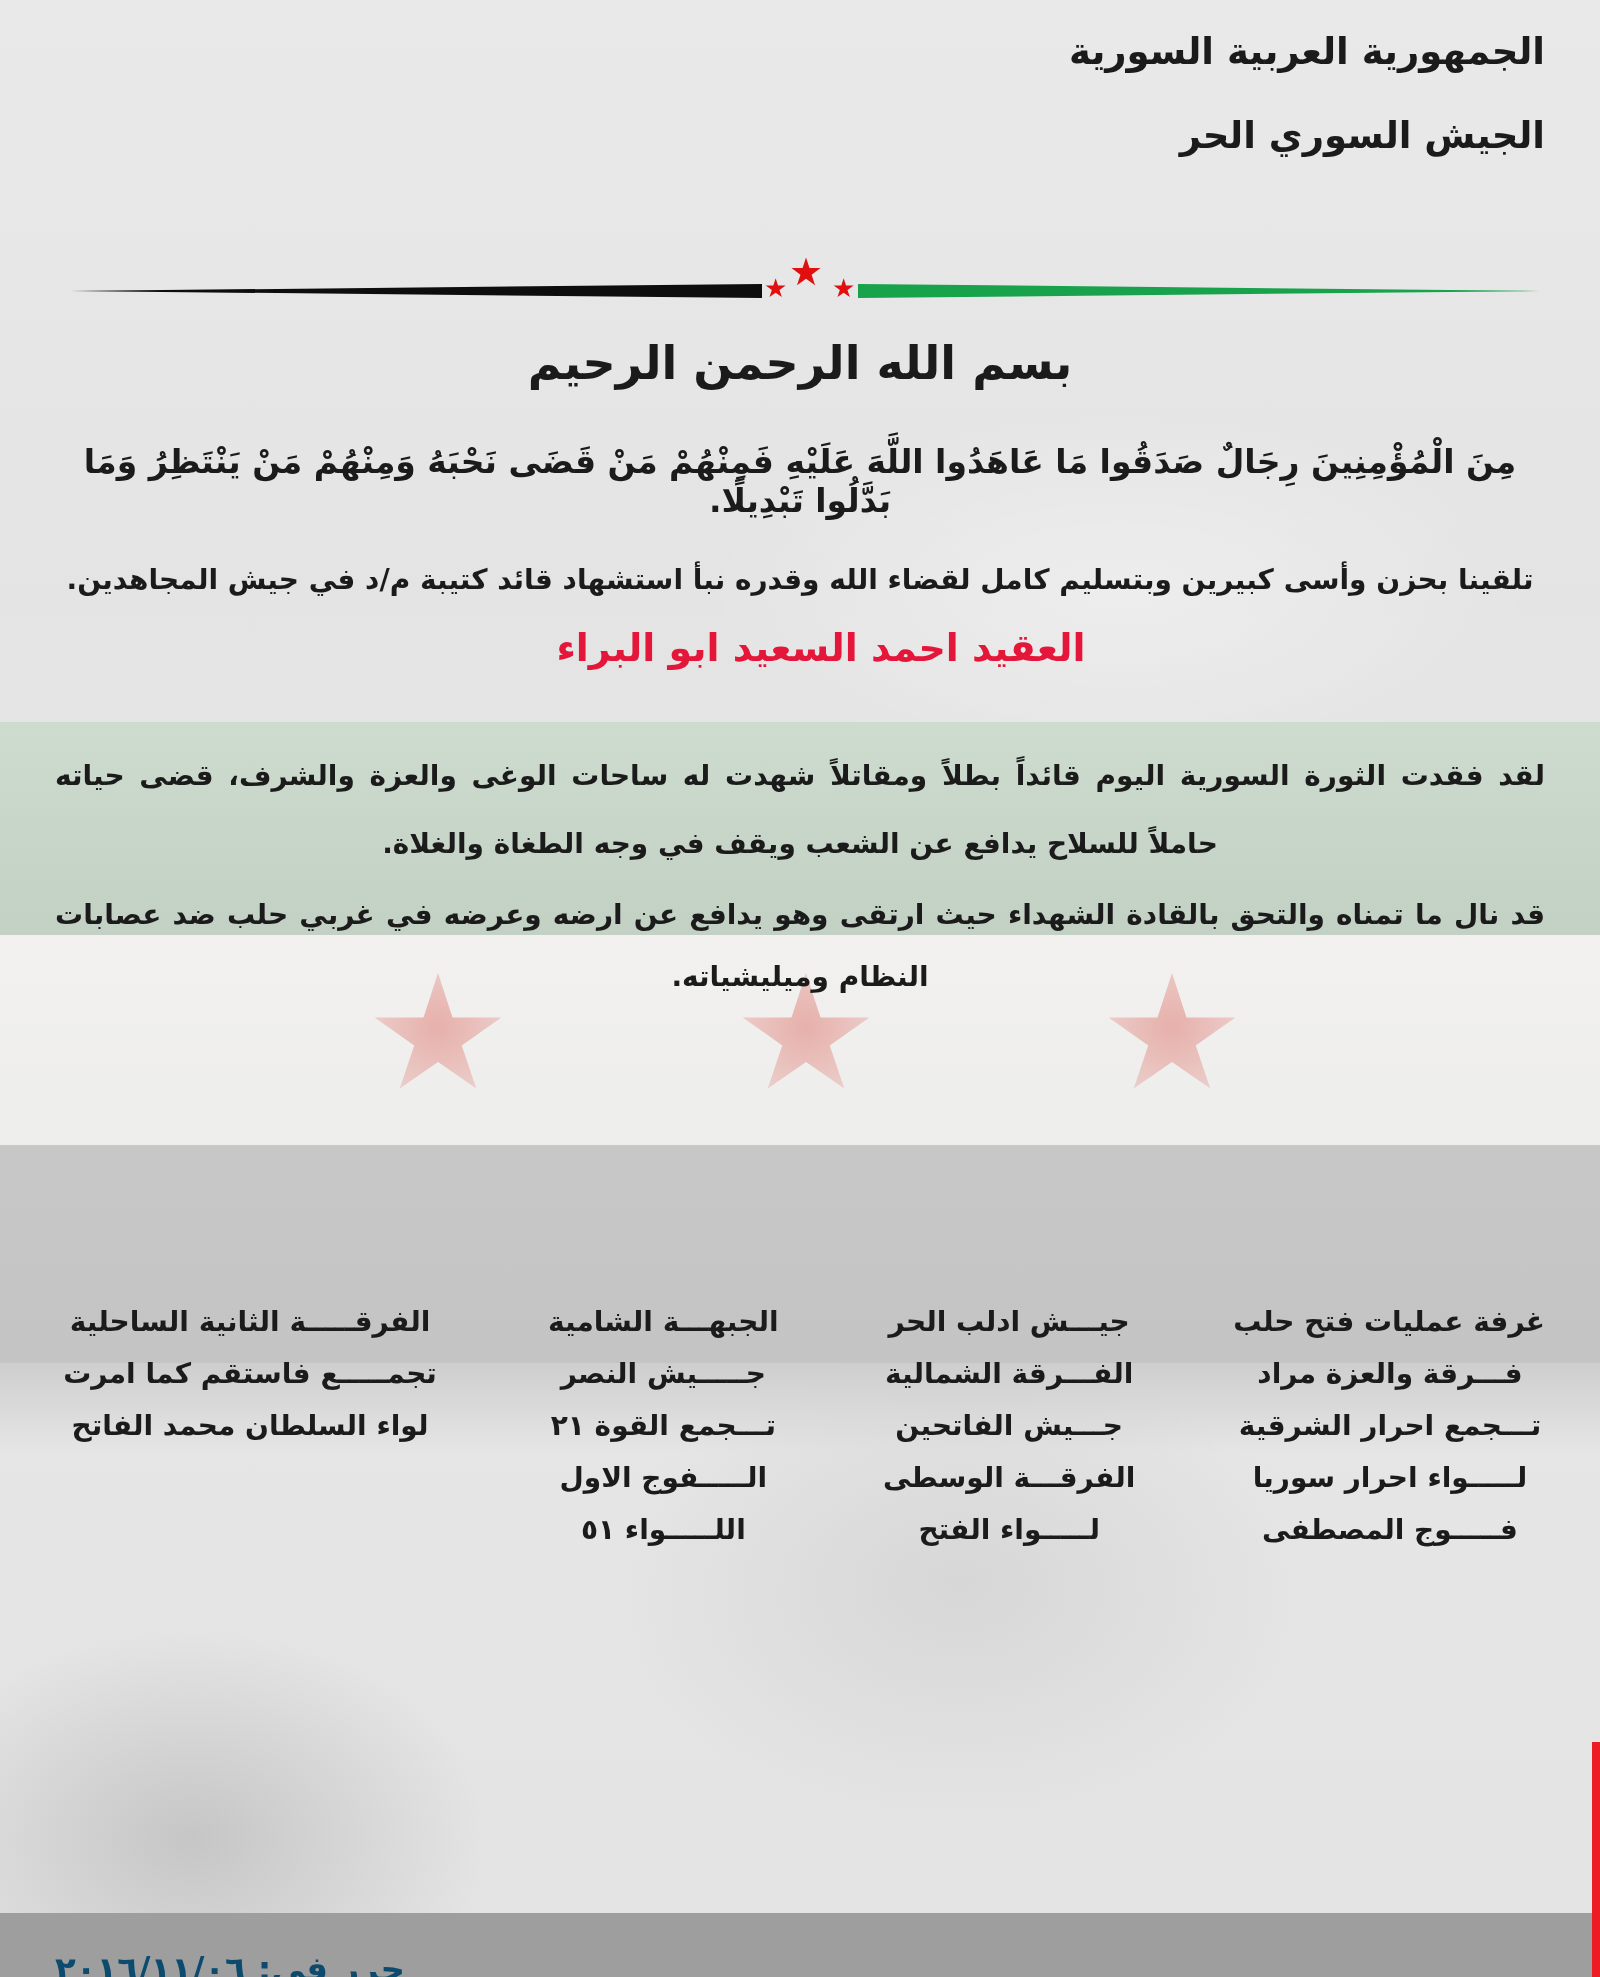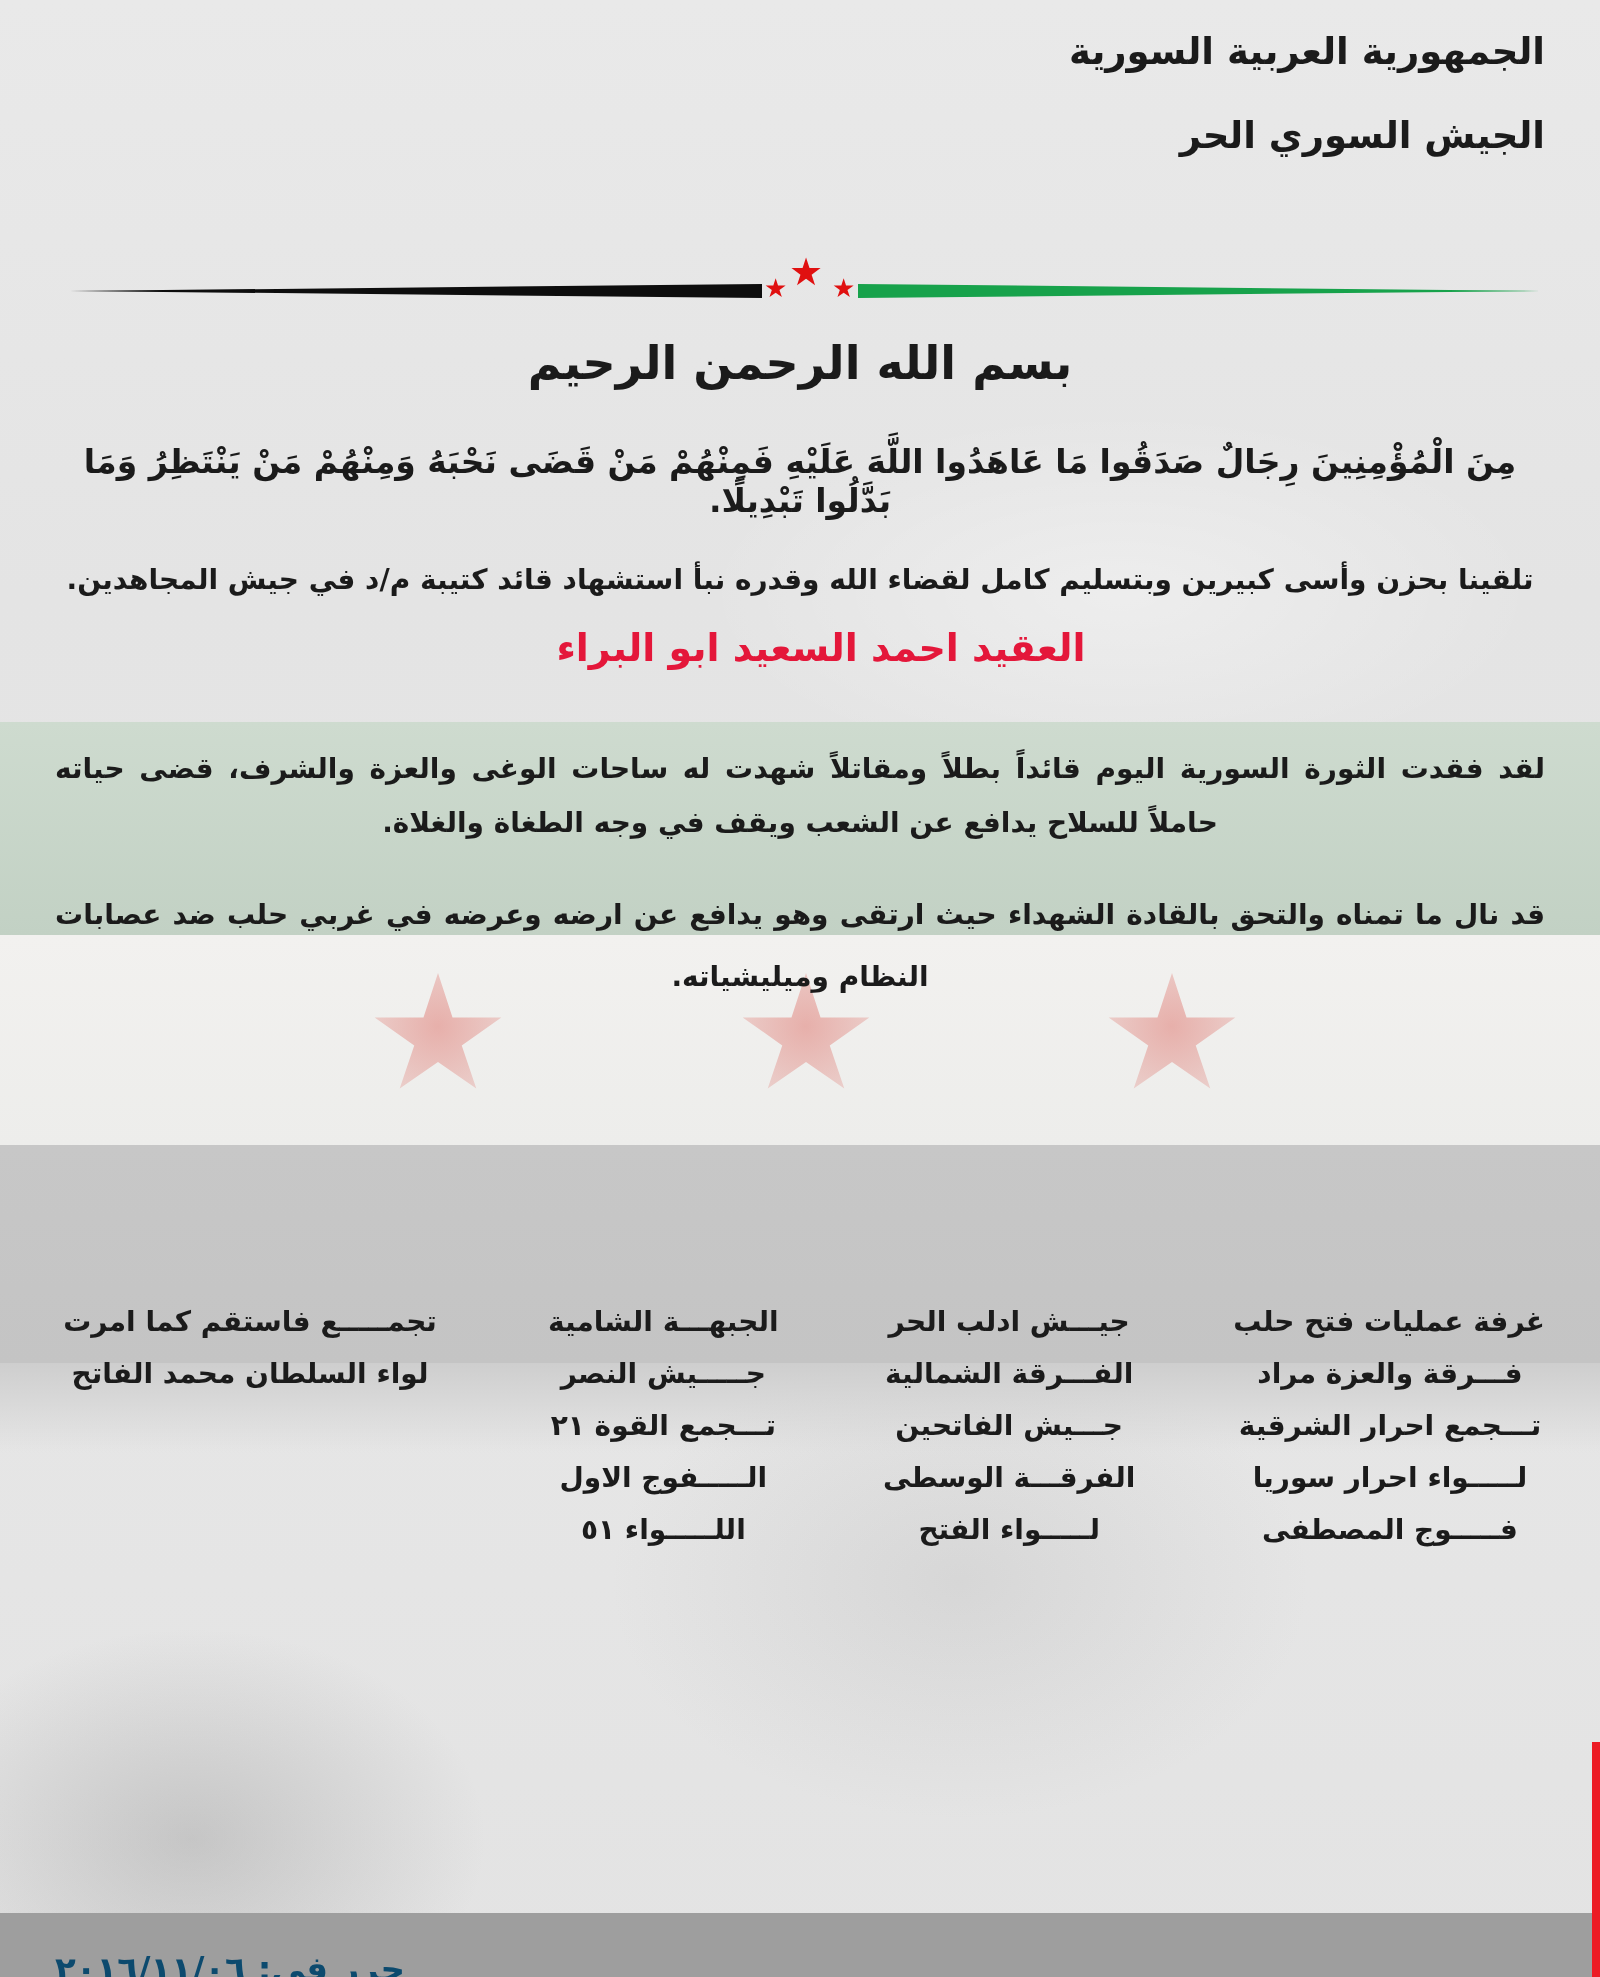--- a/index.html
+++ b/index.html
@@ -39,21 +39,21 @@
     clip-path:polygon(0 6%,0 94%,100% 50%);}
   .div-star{position:absolute;color:#e01010;line-height:1;font-weight:normal;}
   .ds1{left:694px;top:13px;font-size:26px;}
   .dsb{left:719px;top:-9px;font-size:38px;}
   .ds2{left:762px;top:13px;font-size:26px;}
   .basmala{top:336px;left:0;width:100%;text-align:center;font-size:46px;}
   .verse{top:442px;right:55px;left:55px;text-align:center;font-size:33px;}
   .para{right:55px;left:55px;font-size:28px;line-height:64px;text-align:justify;text-align-last:center;}
   .p-announce{top:548px;}
   .martyr{top:626px;left:0;width:100%;text-align:center;font-size:38px;color:#e4173a;padding-left:21px;}
-  .p-eulogy1{top:742px;line-height:54px;}
+  .p-eulogy1{top:742px;line-height:68px;}
   .p-eulogy2{top:884px;line-height:62px;}
   .p-prayer{top:1086px;line-height:64px;}
   .sign-grid{top:1296px;right:55px;left:55px;display:grid;
     grid-template-columns:310px 255px 240px 390px;justify-content:space-between;
     font-size:28px;line-height:52px;text-align:center;}
   .sign-col div{white-space:nowrap;}
   .footer-bar{position:absolute;left:0;bottom:0;width:100%;height:64px;background:#9e9e9e;z-index:2;}
   .footer-text{position:absolute;left:55px;top:8px;color:#0c4a6e;font-size:34px;direction:rtl;margin-top:28px;}
   .red-strip{position:absolute;right:0;top:1742px;width:8px;height:235px;background:#ec1b24;z-index:3;}
 </style>
@@ -113,20 +113,21 @@
         <div>لـــــواء الفتح</div>
       </div>
       <div class="sign-col">
         <div>الجبهـــة الشامية</div>
         <div>جـــــيش النصر</div>
         <div>تـــجمع القوة ٢١</div>
         <div>الـــــفوج الاول</div>
         <div>اللـــــواء ٥١</div>
       </div>
       <div class="sign-col">
+        <div>الفرقـــــة الثانية الساحلية</div>
         <div>تجمـــــع فاستقم كما امرت</div>
         <div>لواء السلطان محمد الفاتح</div>
       </div>
     </div>
 
   </div>
 
   <div class="footer-bar">
     <div class="footer-text">حرر في: ٢٠١٦/١١/٠٦</div>
   </div>

